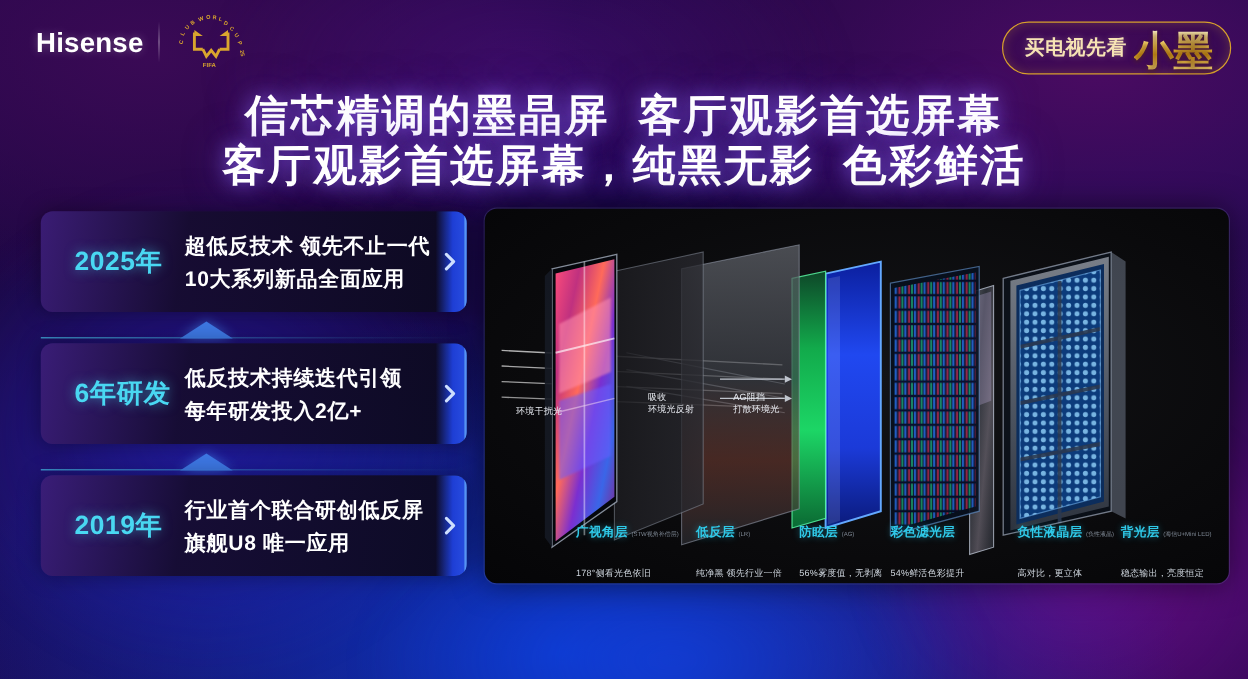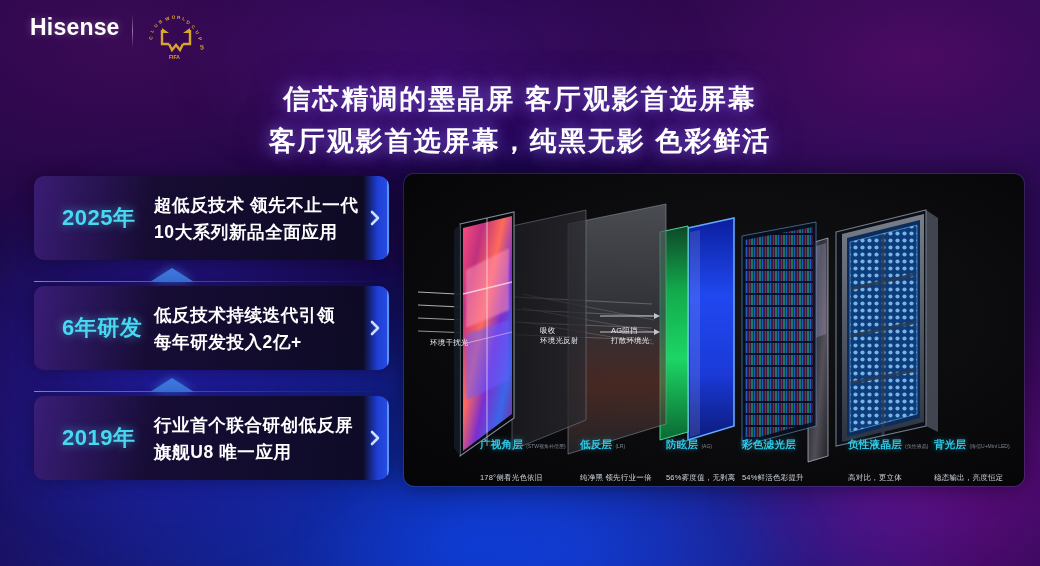--- a/index.html
+++ b/index.html
@@ -29,21 +29,21 @@
     filter:blur(14px);}
   .bg-glow-c{position:absolute;right:-40px;top:330px;width:360px;height:300px;
     background:radial-gradient(ellipse at center,rgba(125,18,160,.5),rgba(125,18,160,0) 70%);
     filter:blur(14px);}
   .bg-glow-d{position:absolute;left:180px;top:-80px;width:520px;height:280px;
     background:radial-gradient(ellipse at center,rgba(96,20,150,.45),rgba(96,20,150,0) 70%);
     filter:blur(16px);}
 
   
   .brandbar{position:absolute;left:22px;top:14px;width:215px;height:64px;}
-  .brandrow{display:flex;align-items:flex-start;height:42px;}
+  .brandrow{display:flex;align-items:center;height:42px;}
   .hisense{color:#fff;font-size:23px;font-weight:bold;letter-spacing:.2px;
     font-family:"Liberation Sans",sans-serif;padding-left:8px;
     text-shadow:0 0 8px rgba(255,255,255,.25);}
   .vdiv{width:1px;height:34px;background:linear-gradient(180deg,rgba(255,255,255,0),rgba(255,255,255,.45),rgba(255,255,255,0));margin:0 12px;}
   .fifa-logo{width:62px;height:48px;position:relative;}
   .brand-sub{color:#efe7f7;font-size:9.5px;letter-spacing:.3px;text-align:center;
     width:100%;margin-top:2px;font-weight:bold;}
 
   
   .badge{position:absolute;right:14px;top:18px;height:44px;display:flex;align-items:center;
@@ -51,22 +51,22 @@
     background:rgba(45,8,58,.25);box-shadow:0 0 10px rgba(216,161,44,.25) inset;}
   .badge-txt{color:#f6e3b4;font-size:16.5px;font-weight:bold;letter-spacing:.5px;
     text-shadow:0 0 6px rgba(246,227,180,.3);}
   .badge-big{font-size:33px;font-weight:bold;margin-left:6px;line-height:1;
     background:linear-gradient(180deg,#fff6cf 0%,#f7d366 34%,#d99c1c 62%,#f4d579 100%);
     -webkit-background-clip:text;background-clip:text;color:transparent;
     text-shadow:0 2px 4px rgba(90,50,0,.55);position:relative;top:1px;}
 
   
   .headline{position:absolute;left:0;right:0;top:78px;text-align:center;}
-  .hl{color:#fff;font-size:27px;font-weight:bold;letter-spacing:2px;line-height:42px;
-    text-shadow:0 0 16px rgba(150,110,255,.75),0 0 34px rgba(110,70,230,.5);}
+  .hl{color:#fff;font-size:36px;font-weight:bold;letter-spacing:2px;line-height:42px;
+    text-shadow:0 0 16px rgba(150,110,255,.75),0 0 34px rgba(110,70,230,.5);font-family:Liberation Mono, monospace;}
 
   
   .timeline{position:absolute;left:34px;top:176px;width:355px;}
   .tl-card{position:relative;height:84px;border-radius:10px;display:flex;align-items:center;
     padding-left:28px;overflow:hidden;margin-bottom:26px;
     background:linear-gradient(100deg,rgba(60,30,120,.92) 0%,rgba(22,12,48,.95) 34%,rgba(12,10,32,.96) 100%);
     box-shadow:0 0 18px rgba(0,0,0,.35);}
   .tl-card:last-child{margin-bottom:0;}
   .tl-card .edge{position:absolute;right:0;top:0;bottom:0;width:26px;
     background:linear-gradient(90deg,rgba(28,46,190,0),#1f3fd6 55%,#2a52ec 100%);}
@@ -139,20 +139,24 @@
             <text x="50" y="18" transform="rotate(54 50 18)">U</text>
             <text x="53" y="24" transform="rotate(68 53 24)">P</text>
             <text x="55" y="31" transform="rotate(80 55 31)">25</text>
             <text x="24" y="45" font-size="5">FIFA</text>
           </g>
         </svg>
       </span>
     </div>
   </div>
 
+  <div class="badge">
+    <span class="badge-txt">买电视先看</span>
+    <span class="badge-big">小墨</span>
+  </div>
 
   <div class="headline">
     <div class="hl">信芯精调的墨晶屏 客厅观影首选屏幕</div>
     <div class="hl">客厅观影首选屏幕，纯黑无影 色彩鲜活</div>
   </div>
 
   <div class="timeline">
 
     <div class="tl-card">
       <span class="tl-year">2025年</span>

